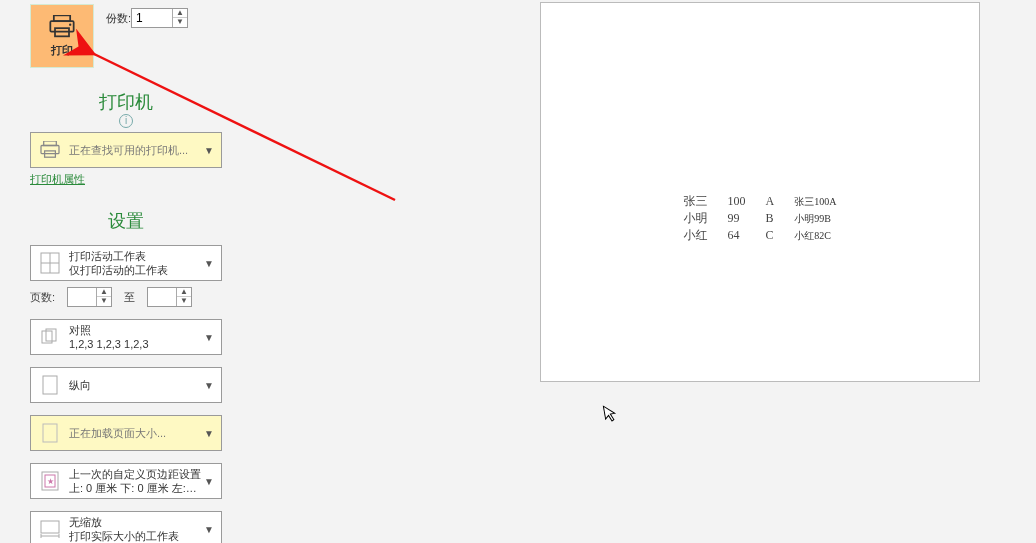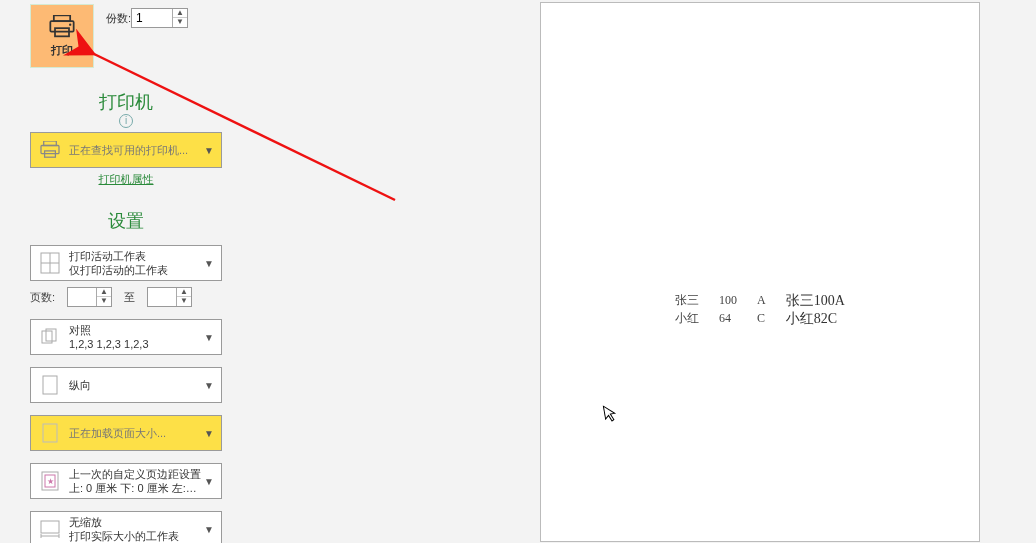--- a/index.html
+++ b/index.html
@@ -26,21 +26,21 @@
     background: #f3f3f3;
     display: flex;
     justify-content: flex-start;
     align-items: flex-start;
   }
   .preview-page {
     background: #fff;
     border: 1px solid #bbb;
     margin-top: 2px;
     width: 440px;
-    height: 540px;
+    height: 380px;
     position: relative;
     font-size: 11px;
   }
   
   .print-row { display: flex; align-items: flex-start; gap: 12px; margin-top: 4px;}
   .print-btn {
     width: 64px; height: 64px;
     background: #fdba74;
     border: 1px solid #d4ead4;
     display: flex; flex-direction: column; align-items: center; justify-content: center;
@@ -75,44 +75,44 @@
   
   .dd {
     border:1px solid #9a9a9a;
     background:#fff;
     display:flex; align-items:center;
     min-height:36px;
     padding:3px 4px 3px 6px;
     margin-top:4px;
     position:relative;
   }
-  .dd.disabled { background:#fde047; color:#777; }
+  .dd.disabled { background:#fef9c3; color:#777; }
   .dd .icon-slot { width:26px; display:flex; justify-content:center; align-items:center; margin-right:6px; color:#777;}
   .dd .lines { flex:1; display:flex; flex-direction:column; font-size:11px; line-height:14px; color:#333;}
   .dd.disabled .lines { color:#777; }
   .dd .caret { width:16px; text-align:center; color:#555; font-size:10px;}
-  .link-right { text-align:center; margin-top:4px; }
+  .link-right { text-align:left; margin-top:4px; }
   .link-right a { color:#2a8a3a; text-decoration:underline; font-size:11px; cursor:pointer;}
   
   .pages-row { display:flex; align-items:center; gap:12px; margin-top:6px; font-size:11px;}
   .pages-row .spinbox input { width:28px; }
   
   .settings-block .dd { margin-top:12px; }
   
   .preview-content {
     position:absolute;
     left: 50%;
     top: 57%;
     transform: translate(-50%, -50%);
     font-family: SimSun, serif;
     font-size: 12px;
   }
   .preview-content table { border-collapse: collapse; }
   .preview-content td { padding: 0 10px; white-space: nowrap; }
-  .preview-content .small { font-size:14px; color:#333;margin-top:48px; }
+  .preview-content .small { font-size:10px; color:#333;margin-top:48px; }
   
   .arrow-svg { position:absolute; left:0; top:0; pointer-events:none; }
   
   .cursor-glyph {
     position:absolute; left:604px; top:404px;
     font-size:16px; color:#000; transform: rotate(-10deg);
   }
 </style>
 </head>
 <body>
@@ -285,20 +285,26 @@
       <div class="preview-content">
         <table>
           <tbody id="preview-rows">
               <tr>
                 <td>张三</td>
                 <td>100</td>
                 <td>A</td>
                 <td class="small">张三100A</td>
               </tr>
               <tr>
+                <td>小明</td>
+                <td>99</td>
+                <td>B</td>
+                <td class="small">小明99B</td>
+              </tr>
+              <tr>
                 <td>小红</td>
                 <td>64</td>
                 <td>C</td>
                 <td class="small">小红82C</td>
               </tr>
             </tbody>
         </table>
       </div>
     </div>
   </div>

